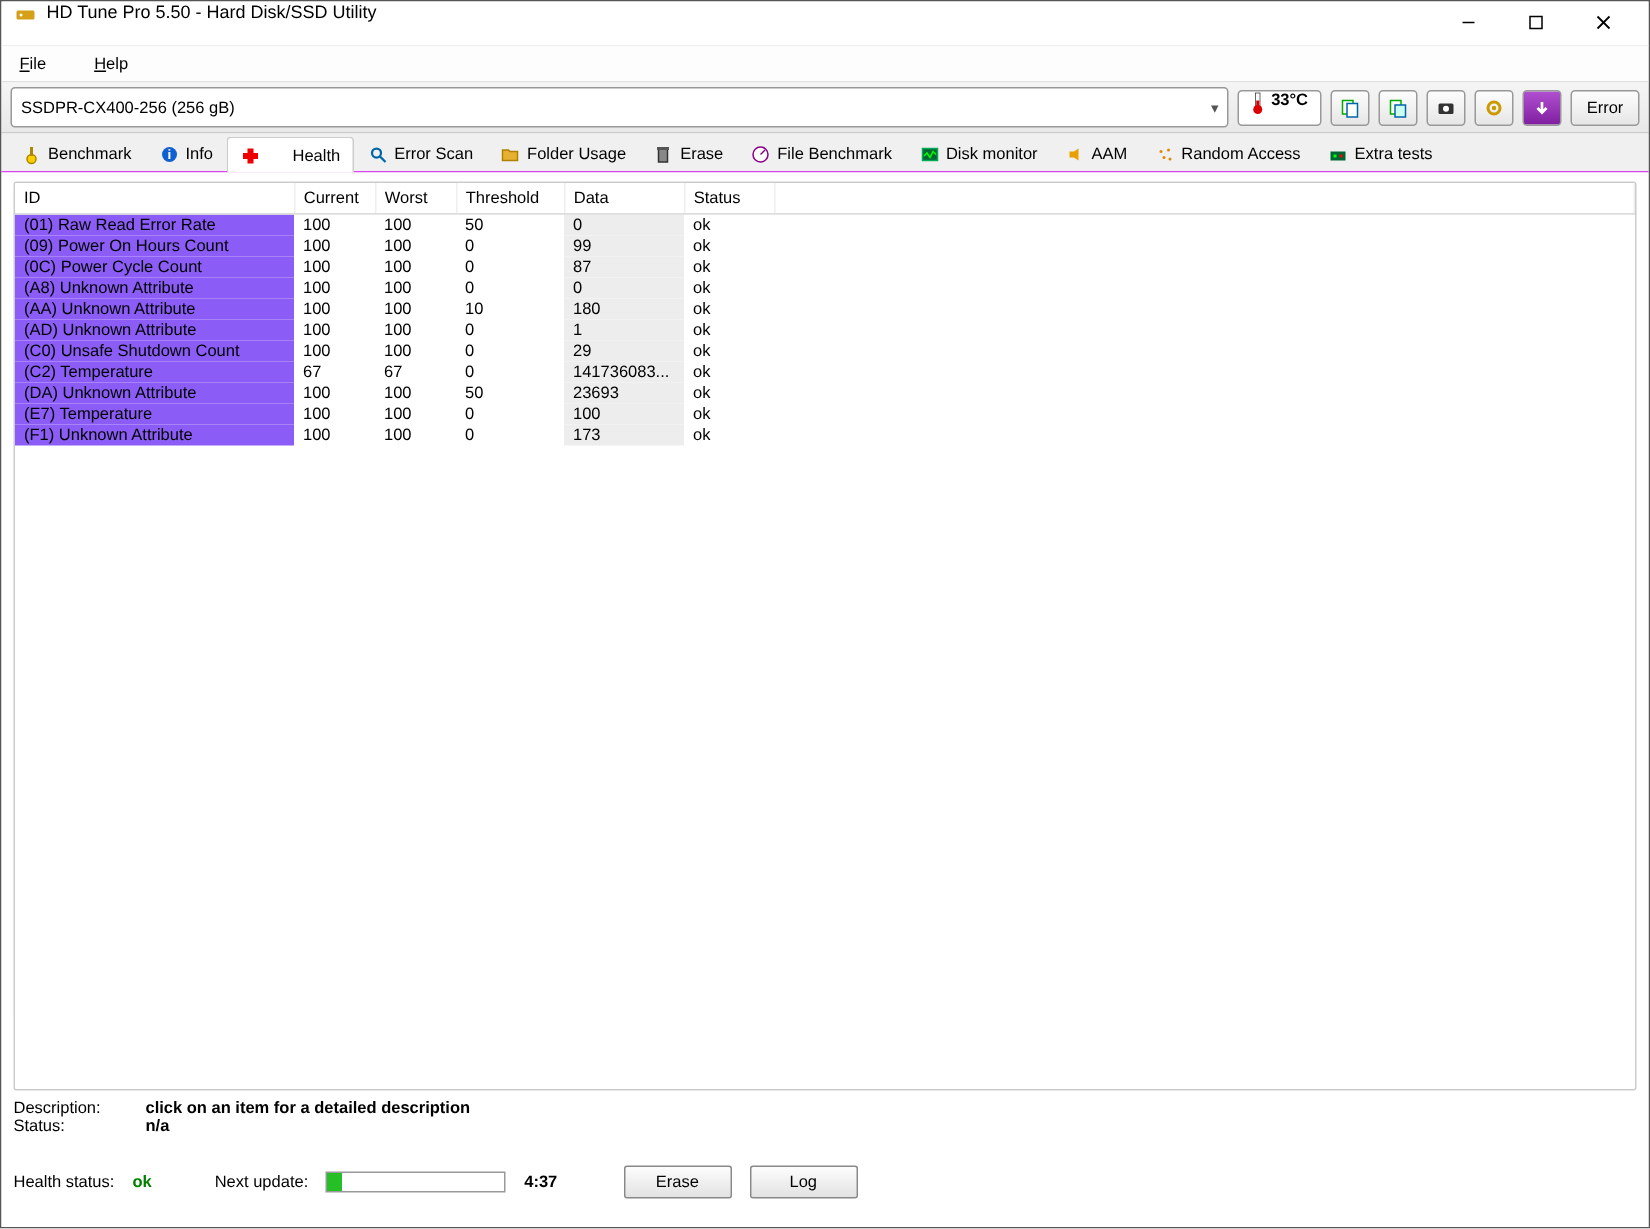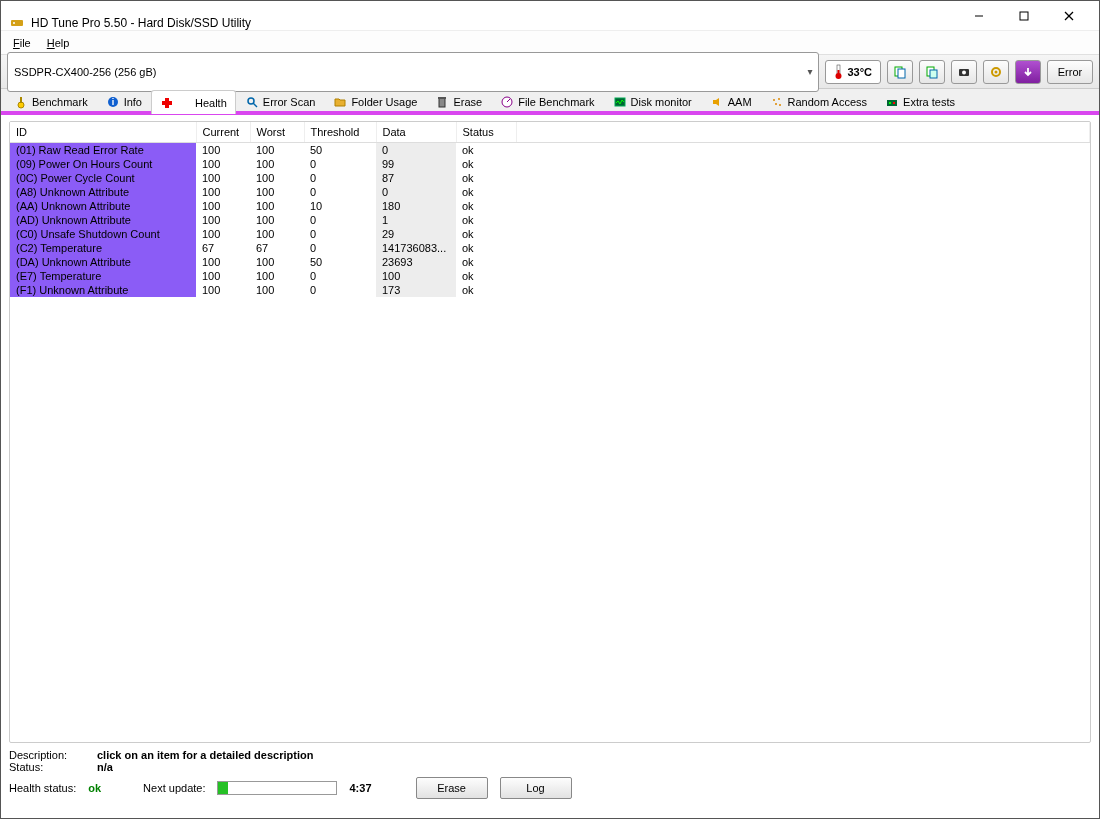--- a/index.html
+++ b/index.html
@@ -1,53 +1,53 @@
 <!DOCTYPE html>
 <html><head>
 <meta charset="utf-8">
 <style>
 * { box-sizing: border-box; margin: 0; padding: 0; }
 body { font-family: Tahoma, Arial, sans-serif; font-size: 11px; background: #fff; width: 1100px; height: 819px; overflow: hidden; }
 .window { width: 1100px; height: 819px; border: 1px solid #555; display: flex; flex-direction: column; }
-.titlebar { height: 30px; background: #fff; display: flex; align-items: flex-end; padding: 0 8px; border-bottom: 1px solid #eee; }
+.titlebar { height: 30px; background: #fff; display: flex; align-items: flex-start; padding: 0 8px; border-bottom: 1px solid #eee; }
 .titlebar .app-icon { width:16px; height:16px; margin-right:6px; }
 .titlebar .title { flex:1; font-size:12px; color:#000; }
 .titlebar .winbtns { display:flex; gap:0; }
 .titlebar .winbtn { width:45px; height:28px; display:flex; align-items:center; justify-content:center; font-size:13px; }
-.menubar { height:24px; background:#fdfdfd; border-bottom:1px solid #e0e0e0; display:flex; align-items:center; padding:0 4px; }
+.menubar { height:24px; background:#fdfdfd; border-bottom:1px solid #e0e0e0; display:flex; align-items:center; padding:0 4px;gap:16px; }
 .menubar .menu { padding:3px 8px; }
 .toolbar { height:34px; background:linear-gradient(#f5f5f5,#e8e8e8); border-bottom:1px solid #ccc; display:flex; align-items:center; padding:0 6px; gap:6px; }
-.drive-select { flex:1; height:40px; border:1px solid #999; background:#fff; border-radius:3px; display:flex; align-items:center; padding:0 6px; position:relative; }
+.drive-select { flex:1; height:27px; border:1px solid #999; background:#fff; border-radius:3px; display:flex; align-items:center; padding:0 6px; position:relative; }
 .drive-select .sel-text { flex:1; font-size:11px; }
 .drive-select .chev { font-size:10px; color:#555; }
-.temp-box { height:24px; border:1px solid #999; background:#fff; border-radius:3px; display:flex; align-items:center; padding:0 8px; gap:4px; font-weight:bold; }
+.temp-box { height:24px; border:1px solid #999; background:#fff; border-radius:3px; display:flex; align-items:flex-start; padding:0 8px; gap:4px; font-weight:bold; }
 .toolbtn { width:26px; height:24px; border:1px solid #999; background:linear-gradient(#fdfdfd,#e6e6e6); border-radius:3px; display:flex; align-items:center; justify-content:center; }
 .exitbtn { width:46px; height:24px; border:1px solid #999; background:linear-gradient(#fdfdfd,#e6e6e6); border-radius:3px; display:flex; align-items:center; justify-content:center; }
-.tabbar { height:26px; background:#f0f0f0; border-bottom:4px solid #d946ef; display:flex; align-items:flex-start; padding:0 4px; }
+.tabbar { height:26px; background:#f0f0f0; border-bottom:1px solid #d946ef; display:flex; align-items:flex-end; padding:0 4px; }
 .tab { height:24px; padding:0 8px; display:flex; align-items:center; gap:4px; border:1px solid transparent; border-bottom:none; font-size:11px; }
 .tab.active { background:#fff; border-color:#ccc; border-radius:3px 3px 0 0; position:relative; top:1px;gap:21px; }
 .tab .ticon { width:14px; height:14px; }
 .content { flex:1; background:#fff; padding:6px 8px 19px 8px; display:flex; flex-direction:column; }
 .table-area { flex:1; border:1px solid #ccc; border-radius:2px; overflow:auto; }
 .smart-table { width:100%; border-collapse:collapse; }
 .smart-table th { text-align:left; padding:4px 6px; font-weight:normal; background:#fff; border-bottom:1px solid #ddd; border-right:1px solid #eee; font-size:11px; }
 .smart-table td { padding:1px 6px; font-size:11px; }
 .smart-table td.id-col { background:#8b5cf6; }
 .smart-table td.data-col { background:#ededed; }
 .col-id { width:186px; }
 .col-cur { width:54px; }
 .col-wor { width:54px; }
 .col-thr { width:72px; }
 .col-dat { width:80px; }
 .col-sta { width:60px; }
 .desc-area { padding-top:6px; }
 .desc-row { display:flex; gap:18px; }
 .desc-row .lbl { width:70px; }
 .desc-main { font-weight:bold; }
-.footer { margin-top:4px; display:flex; align-items:center; gap:12px; }
+.footer { margin-top:20px; display:flex; align-items:center; gap:12px; }
 .footer .hs-label { }
 .footer .hs-val { color:#008000; font-weight:bold; }
 .footer .nu-label { margin-left:30px; }
 .progress { width:120px; height:14px; border:1px solid #999; background:#fff; position:relative; }
 .progress .bar { height:100%; background:#25c025; }
 .footer .time { font-weight:bold; }
 .footer .btn { width:72px; height:22px; border:1px solid #888; background:linear-gradient(#fdfdfd,#e2e2e2); border-radius:2px; display:flex; align-items:center; justify-content:center; }
 svg { display:block; }
 </style>
 </head>

